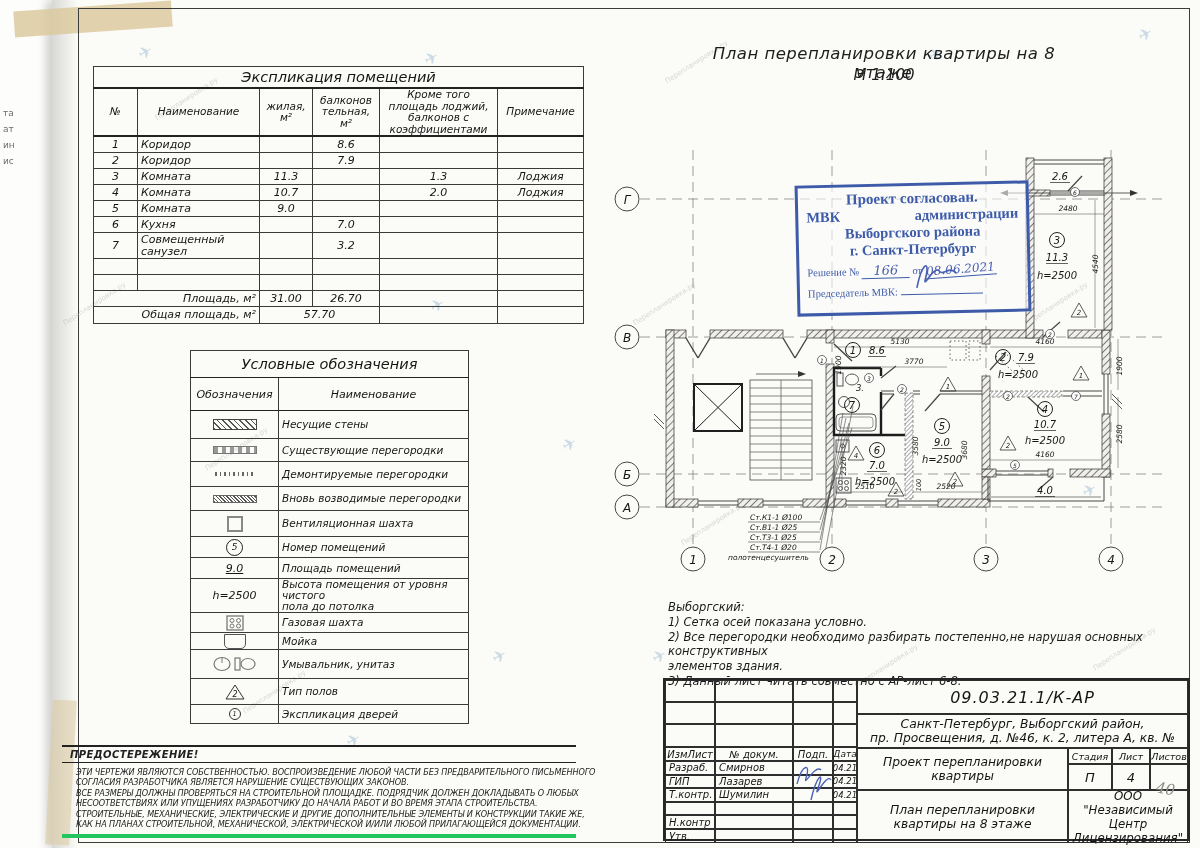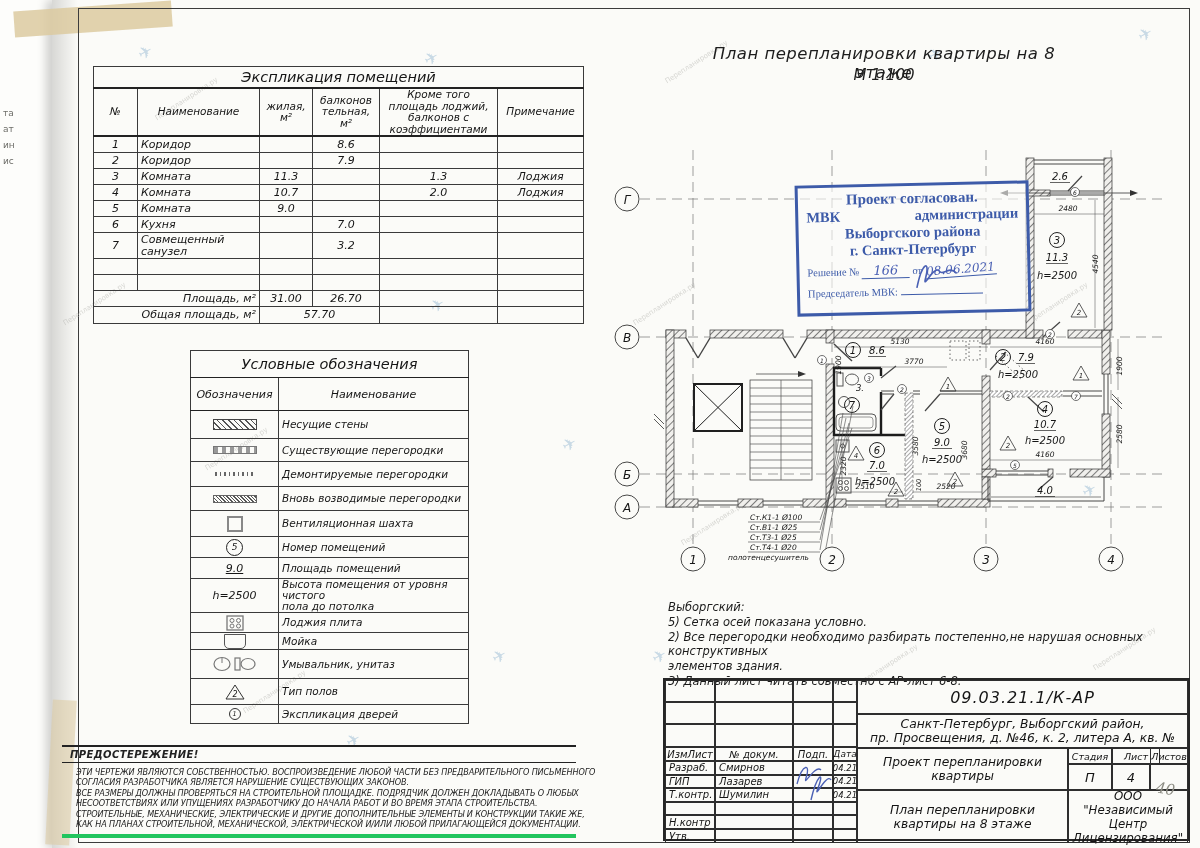--- a/index.html
+++ b/index.html
@@ -330,21 +330,21 @@
             <div class="symwrap">
       <svg width="18" height="16">
                 <rect x="1" y="1" width="16" height="14" fill="none" stroke="#777" stroke-width="1.3"></rect>
                 <circle cx="6" cy="5.5" r="2" fill="none" stroke="#777"></circle>
                 <circle cx="12.5" cy="5.5" r="2" fill="none" stroke="#777"></circle>
                 <circle cx="6" cy="11" r="2" fill="none" stroke="#777"></circle>
                 <circle cx="12.5" cy="11" r="2" fill="none" stroke="#777"></circle>
               </svg>
   </div>
           </td>
-          <td>Лоджия плита</td>
+          <td>Газовая шахта</td>
         </tr>
   <tr style="height:17px">
           <td class="symcell">
             <div class="symwrap">
               <div class="sym-sink"></div>
             </div>
           </td>
           <td>Мойка</td>
         </tr>
   <tr style="height:29px">
@@ -731,21 +731,21 @@
     <span class="uline" style="width:82px;height:12px;position:relative;">
       <svg width="60" height="34" style="position:absolute;left:8px;top:-24px">
         <path d="M8,30 C14,4 22,2 17,20 C13,34 26,6 31,14 C34,19 40,8 48,16" fill="none" stroke="#4a60b4" stroke-width="1.6"></path>
       </svg>
     </span>
   </div>
 </div>
 
 <div class="abs" id="notes">
   <div>Выборгский:</div>
-  <div>5) Сетка осей показана условно.</div>
+  <div>1) Сетка осей показана условно.</div>
   <div>2) Все перегородки необходимо разбирать постепенно,не нарушая основных конструктивных</div>
   <div>элементов здания.</div>
   <div>3) Данный лист читать совместно с АР-лист 6-8.</div>
 </div>
 
 <div class="abs" id="tb">
 
   <div class="cell" style="left:0;top:0;width:50px;height:22px"></div>
   <div class="cell" style="left:50px;top:0;width:78px;height:22px"></div>
   <div class="cell" style="left:128px;top:0;width:40px;height:22px"></div>
@@ -795,21 +795,21 @@
   <div class="cell" style="left:192px;top:0;width:331px;height:34px;font-size:16px;letter-spacing:1px">09.03.21.1/К-АР</div>
   <div class="cell" style="left:192px;top:34px;width:331px;height:34px;font-size:12.3px;flex-direction:column">
     <div>Санкт-Петербург, Выборгский район,</div>
     <div>пр. Просвещения, д. №46, к. 2, литера А, кв. №</div>
   </div>
   <div class="cell pre" style="left:192px;top:68px;width:211px;height:42px;font-size:12.3px">Проект перепланировки
 квартиры</div>
   <div class="cell pre" style="left:192px;top:110px;width:211px;height:53px;font-size:12.3px">План перепланировки
 квартиры на 8 этаже</div>
   <div class="cell" style="left:403px;top:68px;width:44px;height:16px;font-size:9.5px">Стадия</div>
-  <div class="cell" style="left:447px;top:68px;width:48px;height:16px;font-size:9.5px">Лист</div>
+  <div class="cell" style="left:447px;top:68px;width:38px;height:16px;font-size:9.5px">Лист</div>
   <div class="cell" style="left:485px;top:68px;width:38px;height:16px;font-size:9.5px">Листов</div>
   <div class="cell" style="left:403px;top:84px;width:44px;height:26px;font-size:13px">П</div>
   <div class="cell" style="left:447px;top:84px;width:38px;height:26px;font-size:13px">4</div>
   <div class="cell" style="left:485px;top:84px;width:38px;height:26px;font-size:13px"></div>
   <div class="cell pre" style="left:403px;top:110px;width:120px;height:53px;font-size:11.8px">ООО "Независимый
 Центр
 Лицензирования"</div>
 </div>
 
 <div class="abs" id="page-num">40</div>

